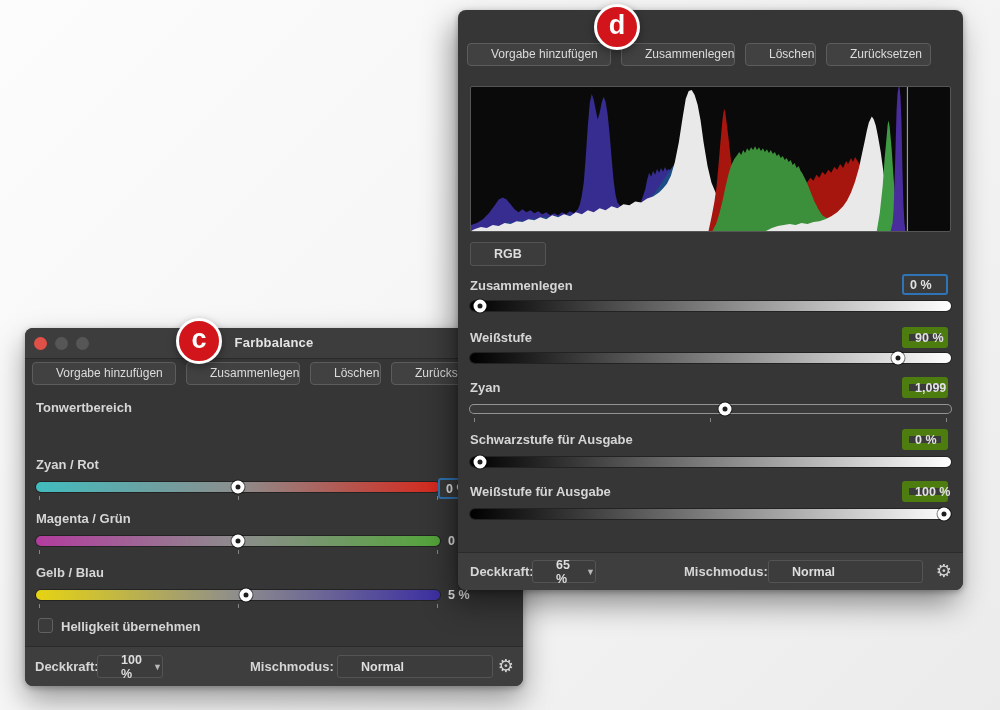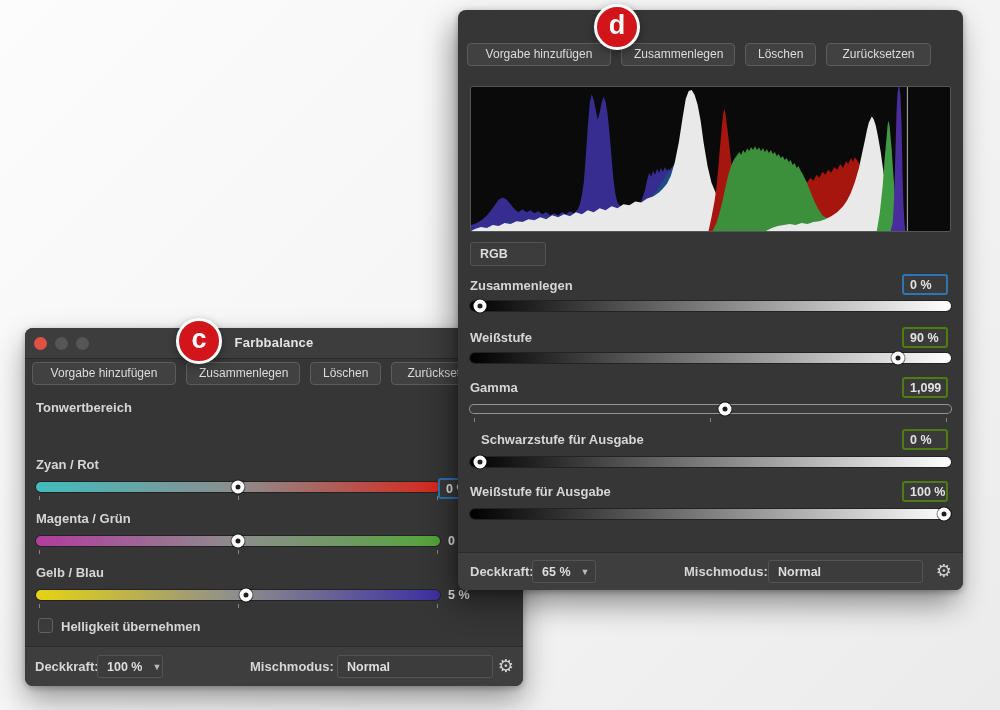--- a/index.html
+++ b/index.html
@@ -9,27 +9,27 @@
   .win{position:absolute;background:#363636;border-radius:8px;
        box-shadow:0 14px 30px rgba(0,0,0,.38),0 2px 6px rgba(0,0,0,.28);}
   .titlebar{position:absolute;left:0;right:0;top:0;height:30px;background:#3d3d3d;
             border-bottom:1px solid #2a2a2a;border-radius:8px 8px 0 0;}
   .lights{position:absolute;left:9px;top:9px;display:flex;gap:8px;}
   .light{width:13px;height:13px;border-radius:50%;}
   .wtitle{position:absolute;left:0;right:0;top:0;height:30px;line-height:30px;text-align:center;
           color:#e4e4e4;font-size:13px;font-weight:600;letter-spacing:.2px;}
   .toolbar-btn{position:absolute;height:23px;line-height:21px;box-sizing:border-box;
                background:#414141;border:1px solid #5c5c5c;border-radius:4px;color:#dcdcdc;
-               font-size:12px;text-align:center;padding:0 12px;white-space:nowrap;}
+               font-size:12px;text-align:center;padding:0 23px;white-space:nowrap;}
   .flabel{position:absolute;color:#d6d6d6;font-size:13px;font-weight:600;white-space:nowrap;}
   .fieldbox{position:absolute;box-sizing:border-box;background:#3c3c3c;border:1px solid #545454;
             border-radius:3px;color:#dedede;font-size:12.5px;font-weight:600;
-            padding:0 0 0 9px;display:flex;align-items:center;}
+            padding:0 0 0 23px;display:flex;align-items:center;}
   .valbox{position:absolute;box-sizing:border-box;width:46px;height:21px;background:#3a3a3a;
-          border:2px solid #4d7c0f;border-radius:3px;color:#e2e2e2;font-size:12.5px;font-weight:600;
+          border:7px solid #4d7c0f;border-radius:3px;color:#e2e2e2;font-size:12.5px;font-weight:600;
           padding-left:6px;display:flex;align-items:center;white-space:nowrap;}
   .valbox.focused{border:2px solid #2f74b4;}
   .valtext{position:absolute;color:#e2e2e2;font-size:12.5px;font-weight:600;white-space:nowrap;}
   .track{position:absolute;height:10px;border-radius:5px;box-shadow:0 0 0 1px rgba(0,0,0,.35);}
   .track.bw{background:linear-gradient(90deg,#000 0%,#fff 100%);}
   .track.plain{background:#3a3a3a;box-shadow:0 0 0 1px #939393;height:8px;}
   .thumb{position:absolute;top:50%;width:5px;height:5px;background:#1e1e1e;border:4.5px solid #fff;
          border-radius:50%;transform:translate(-50%,-50%);box-shadow:0 0 0 1px rgba(0,0,0,.5);}
   .tick{position:absolute;width:1px;height:4px;background:#858585;}
   .histo{position:absolute;box-sizing:border-box;background:#0a0a0a;border:1px solid #555;
@@ -138,30 +138,30 @@
     <div class="track bw" style="left:12px;top:291px;width:481px;">
       <div class="thumb" style="left: 2%;"></div>
     </div>
 
     <div class="flabel" style="left:12px;top:320px;">Weißstufe</div>
     <div class="valbox" style="left:444px;top:317px;">90 %</div>
     <div class="track bw" style="left:12px;top:343px;width:481px;">
       <div class="thumb" style="left: 89%;"></div>
     </div>
 
-    <div class="flabel" style="left:12px;top:370px;">Gamma</div>
+    <div class="flabel" style="left:12px;top:370px;">Zyan</div>
     <div class="valbox" style="left:444px;top:367px;">1,099</div>
     <div class="track plain" style="left:12px;top:395px;width:481px;">
       <div class="thumb" style="left: 53%;"></div>
     </div>
     <div class="tick" style="left:16px;top:408px;"></div>
     <div class="tick" style="left:252px;top:408px;"></div>
     <div class="tick" style="left:488px;top:408px;"></div>
 
-    <div class="flabel" style="left:23px;top:422px;">Schwarzstufe für Ausgabe</div>
+    <div class="flabel" style="left:12px;top:422px;">Schwarzstufe für Ausgabe</div>
     <div class="valbox" style="left:444px;top:419px;">0 %</div>
     <div class="track bw" style="left:12px;top:447px;width:481px;">
       <div class="thumb" style="left: 2%;"></div>
     </div>
 
     <div class="flabel" style="left:12px;top:474px;">Weißstufe für Ausgabe</div>
     <div class="valbox" style="left:444px;top:471px;">100 %</div>
     <div class="track bw" style="left:12px;top:499px;width:481px;">
       <div class="thumb" style="left: 98.5%;"></div>
     </div>

